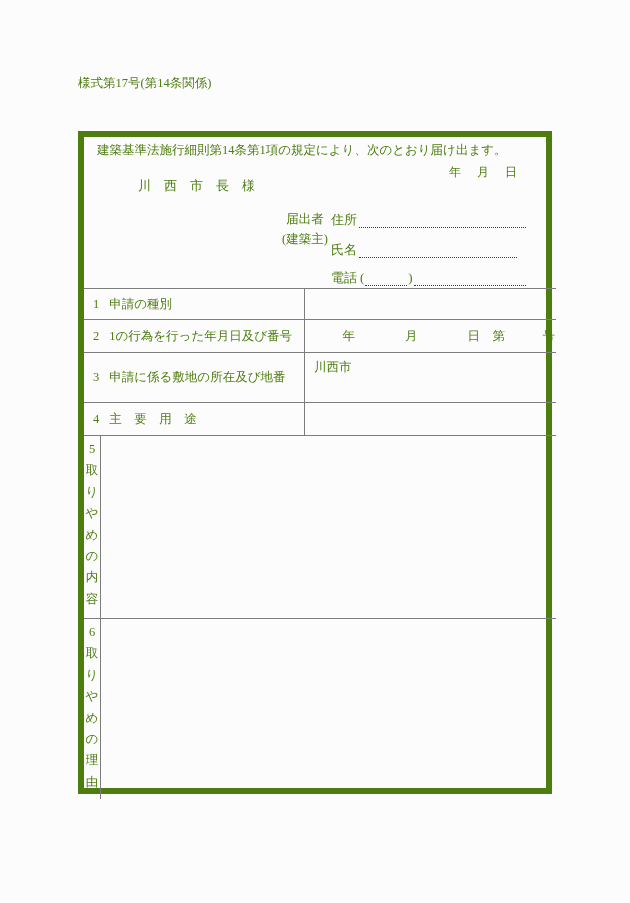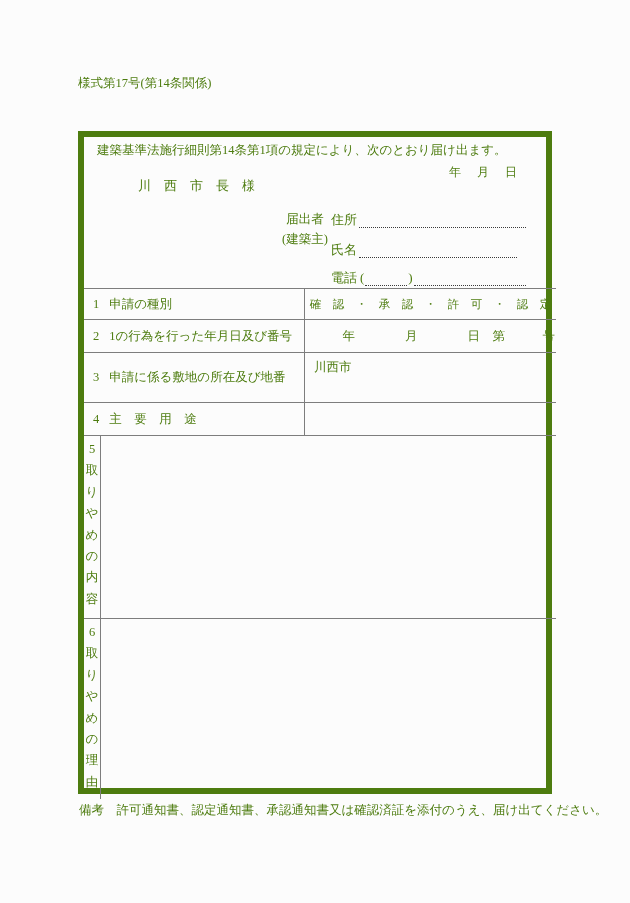--- a/index.html
+++ b/index.html
@@ -181,21 +181,20 @@
     <div class="abs field f-name">
       <span class="field-label">氏名</span>
       <span class="dotted grow"></span>
     </div>
 
     <div class="abs frow row1">
       <div class="cell-label">
         <span class="row-no">1</span>
         <span class="row-label">申請の種別</span>
       </div>
-      <div class="cell-value v-center choices">確　認　・　承　認　・　許　可　・　認　定</div>
     </div>
 
     <div class="abs frow row2">
       <div class="cell-label">
         <span class="row-no">2</span>
         <span class="row-label">1の行為を行った年月日及び番号</span>
       </div>
       <div class="cell-value v-center-left">　　　年　　　　月　　　　日　第　　　号</div>
     </div>
 
@@ -238,15 +237,14 @@
           <div>め</div>
           <div>の</div>
           <div>理</div>
           <div>由</div>
         </div>
       <div class="cell-value"></div>
     </div>
 
   </div>
 
-  <div class="abs footer-note">備考　許可通知書、認定通知書、承認通知書又は確認済証を添付のうえ、届け出てください。</div>
 
 </div>
 
 </body></html>

